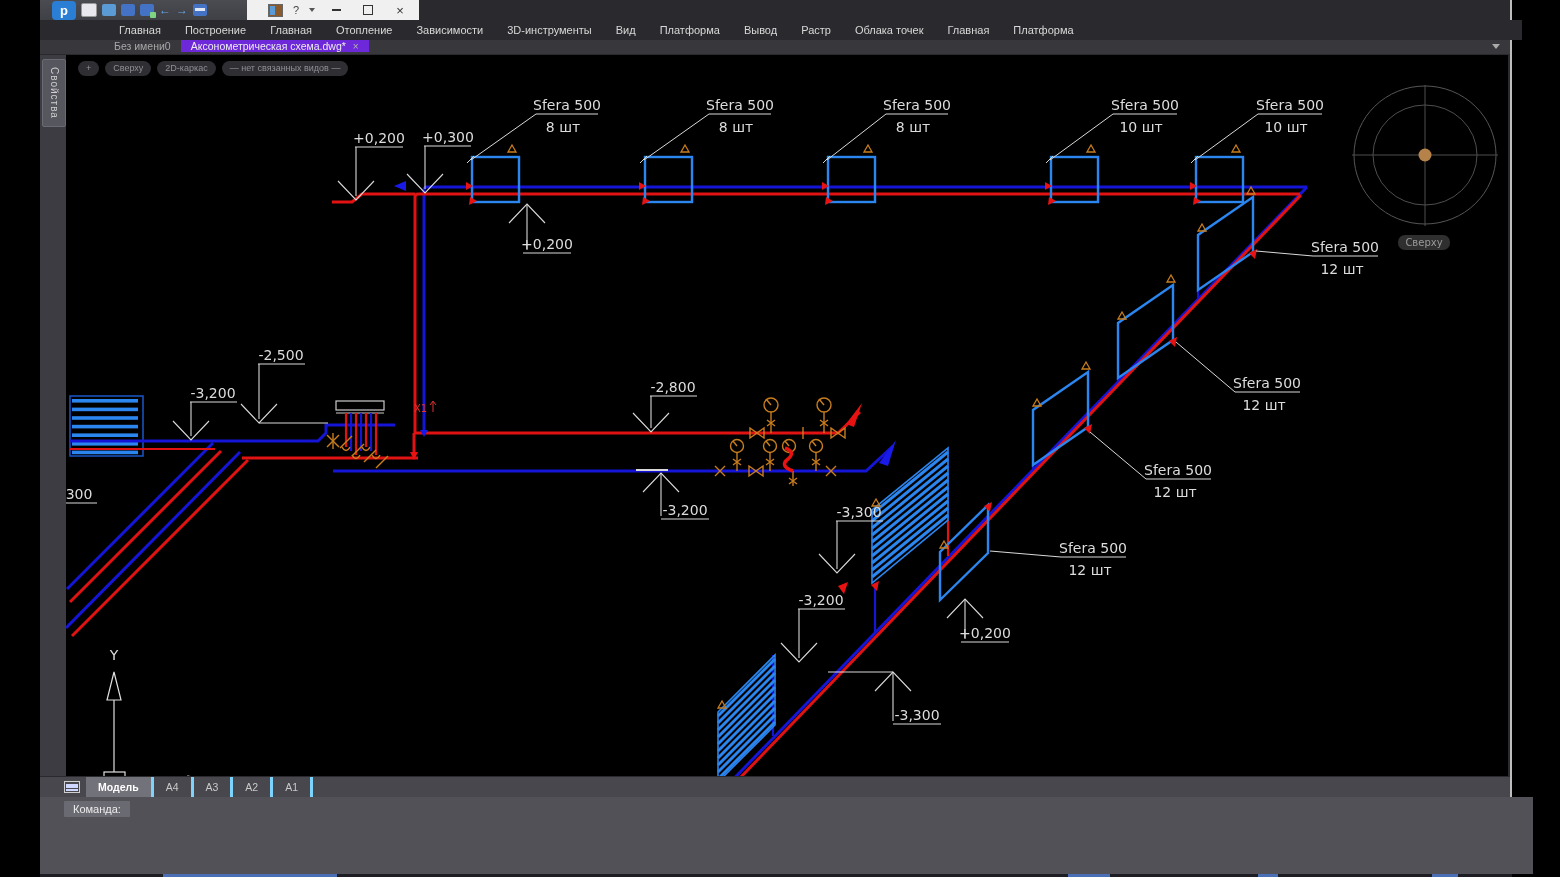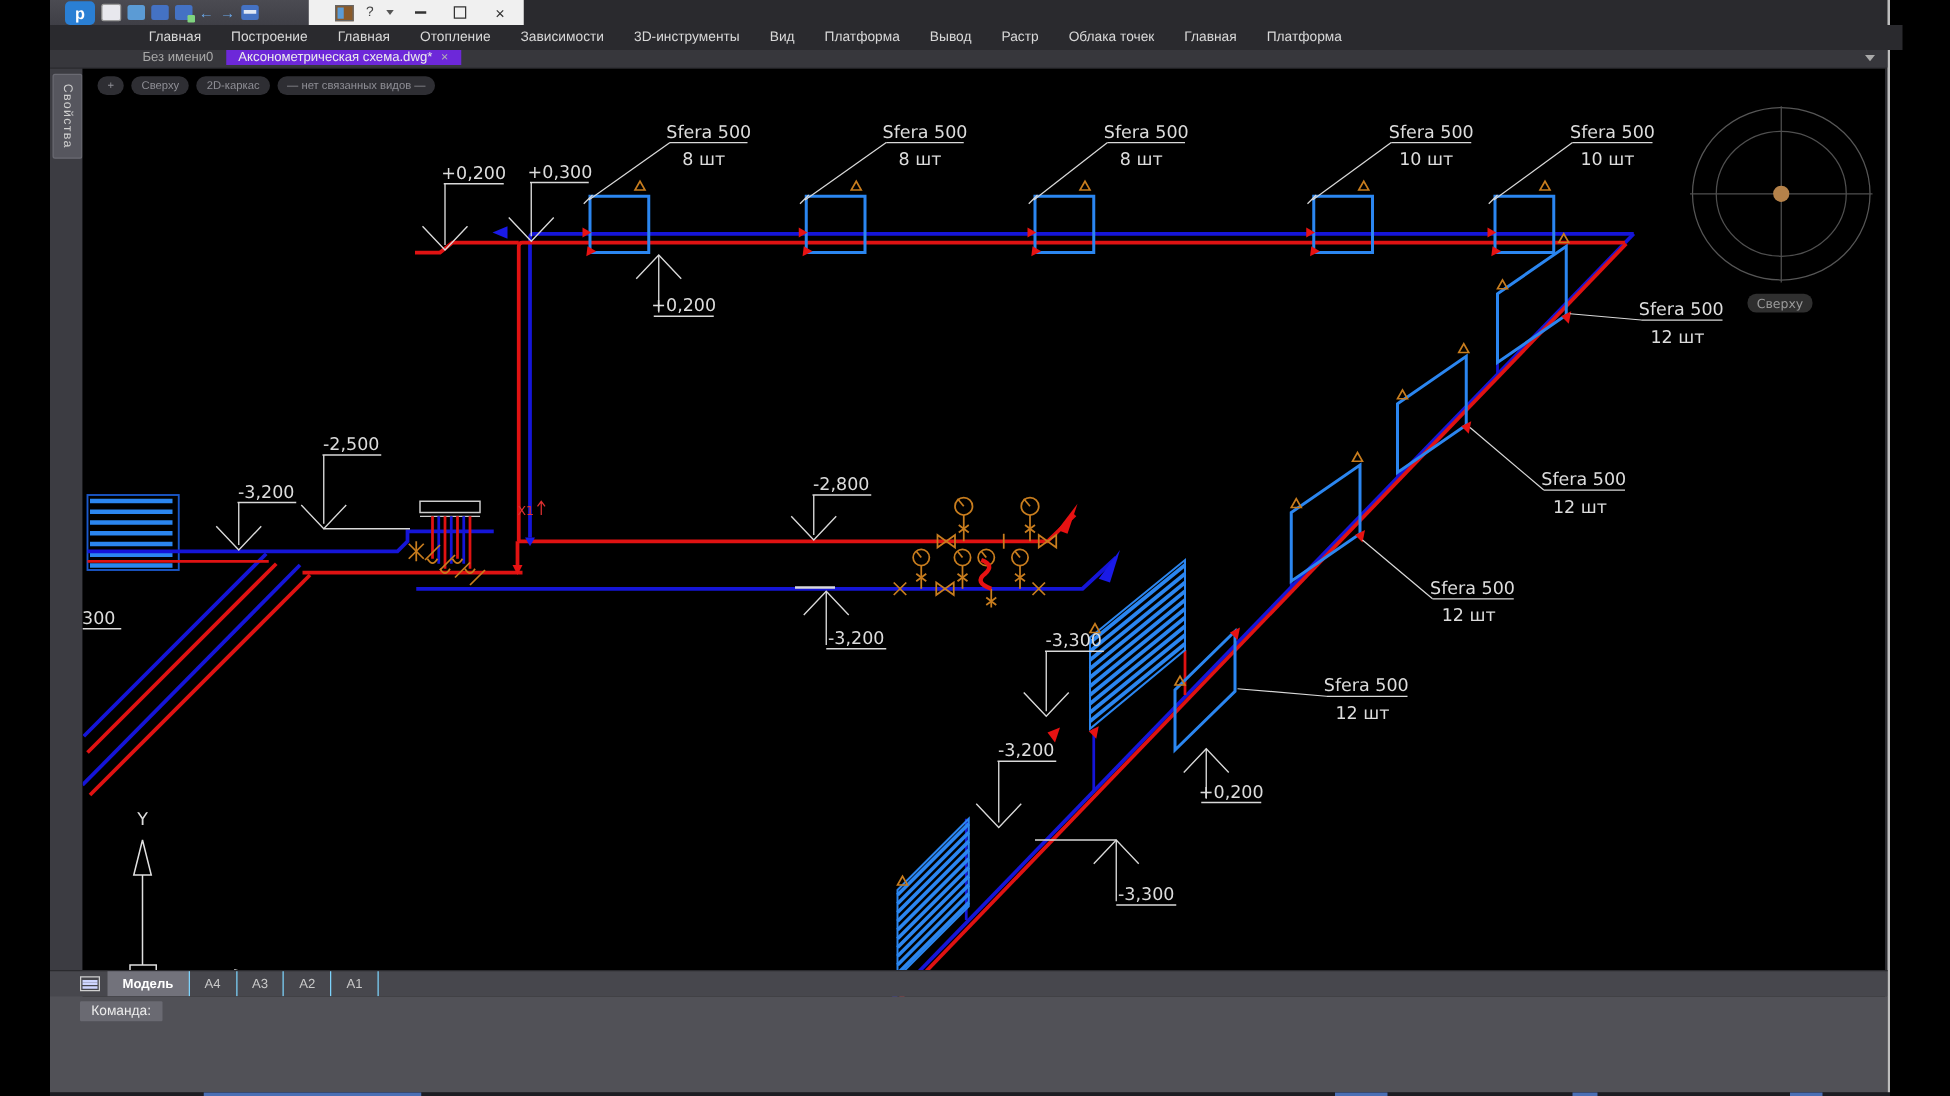--- a/index.html
+++ b/index.html
@@ -50,23 +50,23 @@
   .canvas{position:absolute;left:26px;top:55px;width:1442px;height:776px;background:#000;overflow:hidden;}
   .pills{position:absolute;left:12px;top:6px;display:flex;gap:6px;z-index:5;}
   .pill{background:#2e2e33;border-radius:8px;color:#8f8f96;font-size:9px;padding:2px 8px;line-height:11px;white-space:nowrap;}
   svg text.ann{font-family:"DejaVu Sans",sans-serif;font-size:14px;fill:#dcdcdc;}
   svg text.small{font-family:"DejaVu Sans",sans-serif;font-size:10px;}
   
   .sheetbar{position:absolute;left:0;top:776px;width:100%;height:21px;background:#47474d;border-top:1px solid #2a2a2e;
             display:flex;align-items:stretch;box-sizing:border-box;}
   .layicon{width:16px;height:12px;margin:4px 6px 0 24px;border:1px solid #cfcfcf;display:flex;flex-direction:column;justify-content:space-evenly;padding:1px;box-sizing:border-box;}
   .layicon i{display:block;height:2px;background:#cfd6ff;}
-  .stab{font-size:10.5px;color:#c9c9c9;padding:0 12px;display:flex;align-items:center;border-right:1px solid #7dd3fc;}
+  .stab{font-size:10.5px;color:#c9c9c9;padding:0 12px;display:flex;align-items:center;border-right:3px solid #7dd3fc;}
   .stab.active{background:#72727b;color:#fff;font-weight:bold;}
-  .cmdbar{position:absolute;left:0;top:797px;width:100%;height:77px;background:#515157;}
+  .cmdbar{position:absolute;left:0;top:797px;width:100%;height:77px;background:#515157;padding-left:23px;}
   .cmdbox{position:absolute;left:24px;top:4px;background:#6a6a72;color:#ececec;font-size:11px;padding:2px 9px;border-radius:1px;}
   .sliver{position:absolute;left:40px;top:874px;width:1472px;height:3px;background:#1d1d23;}
   .sliver i{position:absolute;top:0;height:3px;background:#4a6fb5;display:block;}
 </style>
 </head>
 <body>
 
 <div class="screen">
  <div class="window">
 

